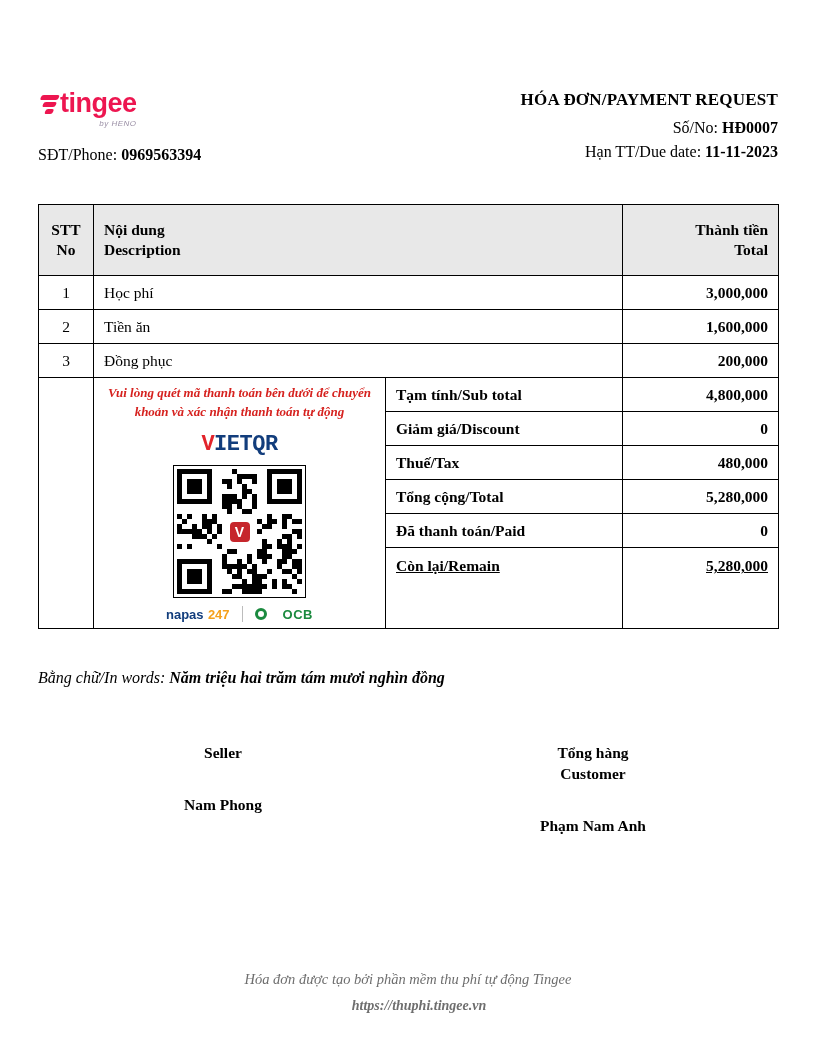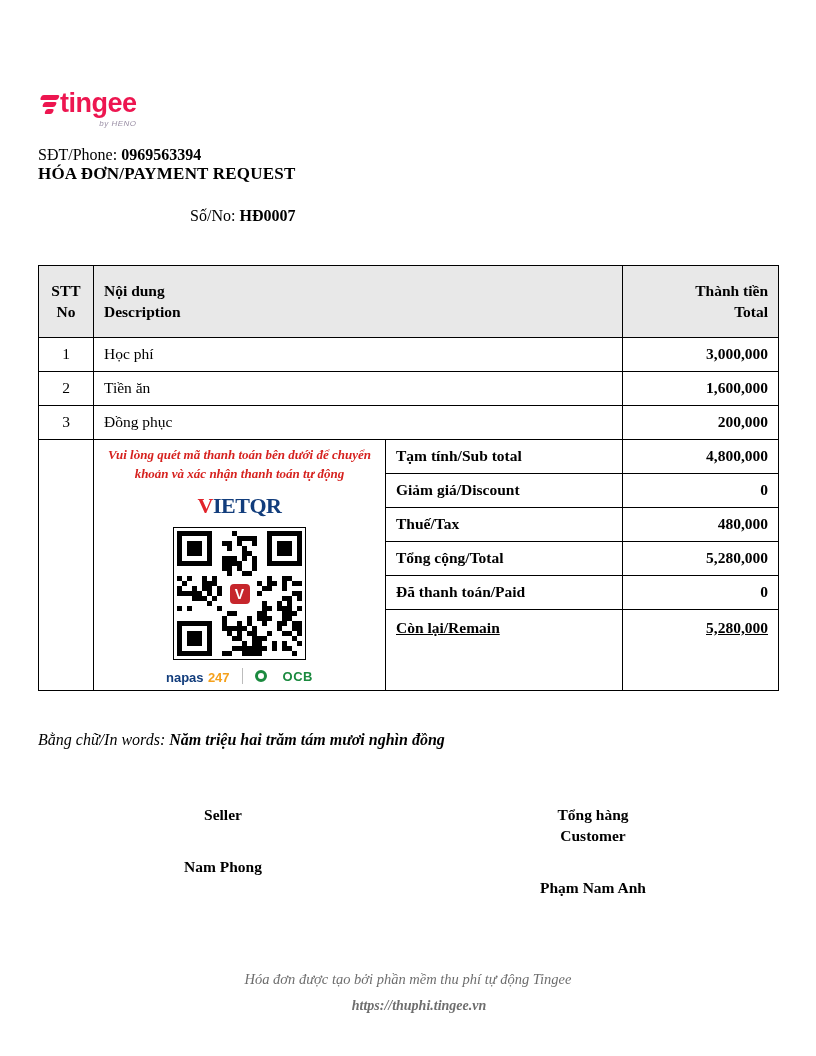--- a/index.html
+++ b/index.html
@@ -13,23 +13,23 @@
   }
   *{box-sizing:border-box;}
   html,body{margin:0;padding:0;}
   body{
     width:816px;height:1056px;background:#fff;position:relative;overflow:hidden;
     font-family:"Liberation Serif", serif;color:#000;
   }
   .content{padding:90px 38px 0;}
 
   
-  .header{display:flex;justify-content:space-between;align-items:flex-start;flex-direction:column;}
+  .header{display:flex;justify-content:space-between;align-items:flex-start;}
   .header-right{text-align:right;}
-  .doc-title{font-size:17px;font-weight:bold;margin-bottom:22px;letter-spacing:.2px;}
+  .doc-title{font-size:17px;font-weight:bold;margin-bottom:8px;letter-spacing:.2px;}
   .meta-line{font-size:16px;line-height:1.2;margin-top:5px;}
   .meta-line b{font-weight:bold;}
 
   
   .logo{margin-bottom:12px;display:inline-block;}
   .logo-row{display:flex;align-items:center;gap:4px;}
   .speed{display:flex;flex-direction:column;align-items:flex-end;gap:2px;transform:skewX(-22deg);margin-top:2px;}
   .speed i{display:block;height:5px;background:var(--brand);border-radius:2px;}
   .speed i:nth-child(1){width:18px;}
   .speed i:nth-child(2){width:13px;}
@@ -52,21 +52,21 @@
   .td-stt{text-align:center;}
   .td-desc{text-align:left;}
   .td-amt{text-align:right;font-weight:bold;}
   .td-sum-label{font-weight:bold;text-align:left;padding-left:12px;}
   .td-sum-val{font-weight:bold;text-align:right;}
   tr.last-sum td{vertical-align:top;padding-top:9px;height:auto;text-decoration:underline;}
 
   
   .td-qr{vertical-align:top;text-align:center;padding:9px 6px;}
   .qr-note{color:var(--note-red);font-style:italic;font-weight:bold;font-size:13px;line-height:1.45;max-width:276px;margin:0 auto;}
-  .vietqr{font-family:Liberation Serif, serif;font-weight:bold;font-size:22px;margin-top:10px;letter-spacing:-.5px;}
+  .vietqr{font-family:Liberation Mono, monospace;font-weight:bold;font-size:22px;margin-top:10px;letter-spacing:-.5px;}
   .vq-red{color:#e2242b;}
   .vq-navy{color:var(--navy);}
   .qr-box{display:inline-block;position:relative;background:#fff;border:1px solid #000;padding:3px;margin-top:8px;line-height:0;}
   .qr-center{position:absolute;left:50%;top:50%;transform:translate(-50%,-50%);width:24px;height:24px;background:#c6262c;border:2px solid #fff;border-radius:6px;display:flex;align-items:center;justify-content:center;line-height:1;}
   .qr-center span{color:#fff;font-family:"Liberation Sans", sans-serif;font-weight:bold;font-size:14px;}
   .qr-banks{display:flex;align-items:center;justify-content:center;gap:12px;margin-top:8px;font-family:"Liberation Sans", sans-serif;line-height:1;}
   .napas-name{color:var(--navy);font-weight:bold;font-size:13px;}
   .napas-num{color:var(--orange);font-weight:bold;font-size:13px;}
   .bank-divider{display:inline-block;width:1px;height:16px;background:#bcbcbc;}
   .ocb{display:inline-flex;align-items:center;gap:16px;text-align:center;}
@@ -109,20 +109,24 @@
       <div class="meta-line">
         <span>SĐT/Phone:</span>
         <b>0969563394</b>
       </div>
     </div>
     <div class="header-right">
       <div class="doc-title">HÓA ĐƠN/PAYMENT REQUEST</div>
       <div class="meta-line">
         <span>Số/No:</span>
         <b>HĐ0007</b>
+      </div>
+      <div class="meta-line">
+        <span>Hạn TT/Due date:</span>
+        <b>11-11-2023</b>
       </div>
     </div>
   </div>
 
   <table class="inv-table">
     <colgroup>
       <col class="col-stt">
         <col class="col-qr">
         <col class="col-label">
         <col class="col-amount">

